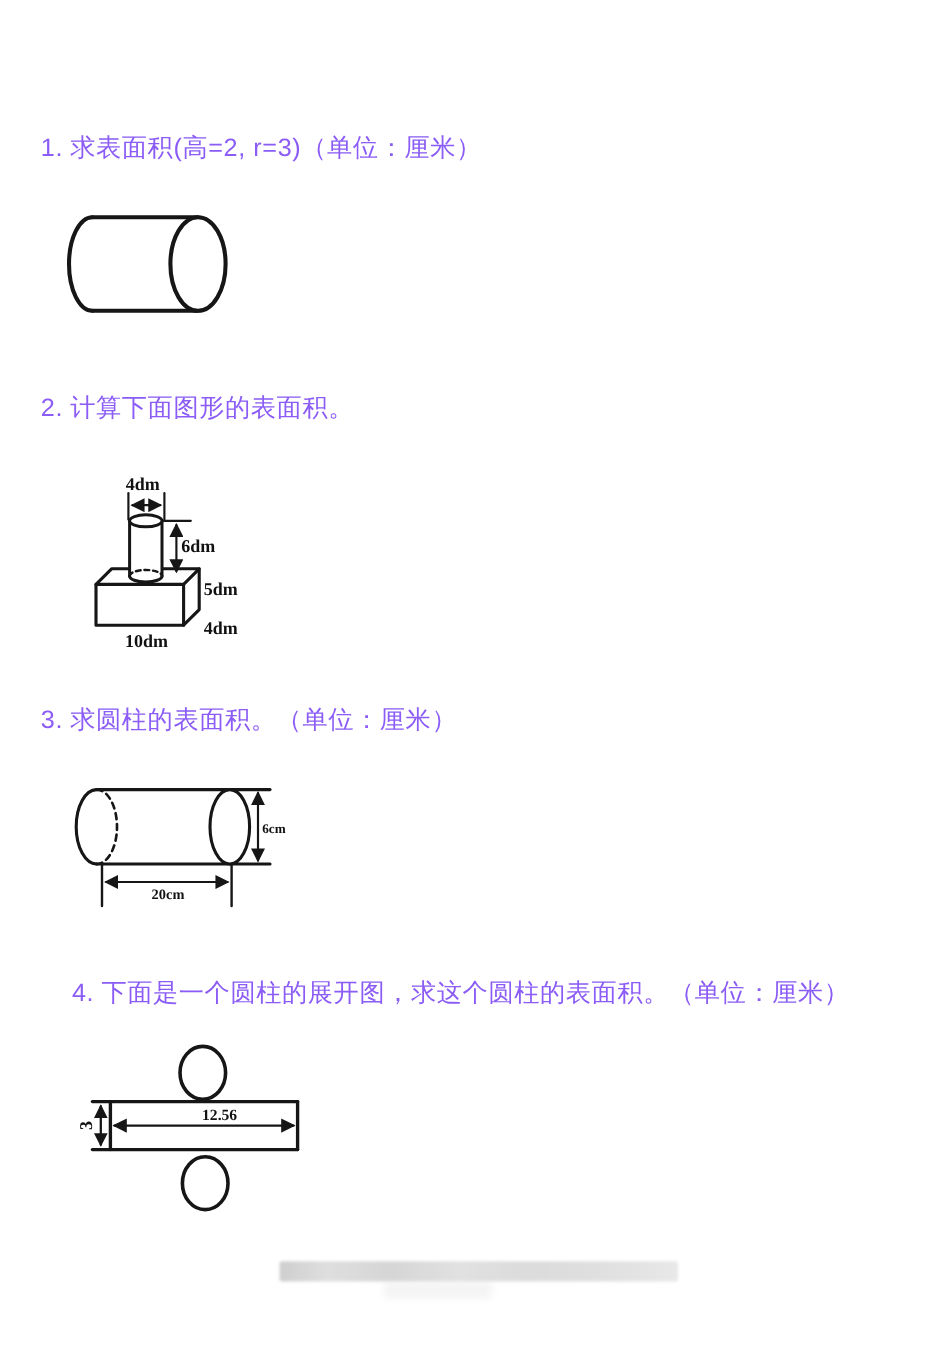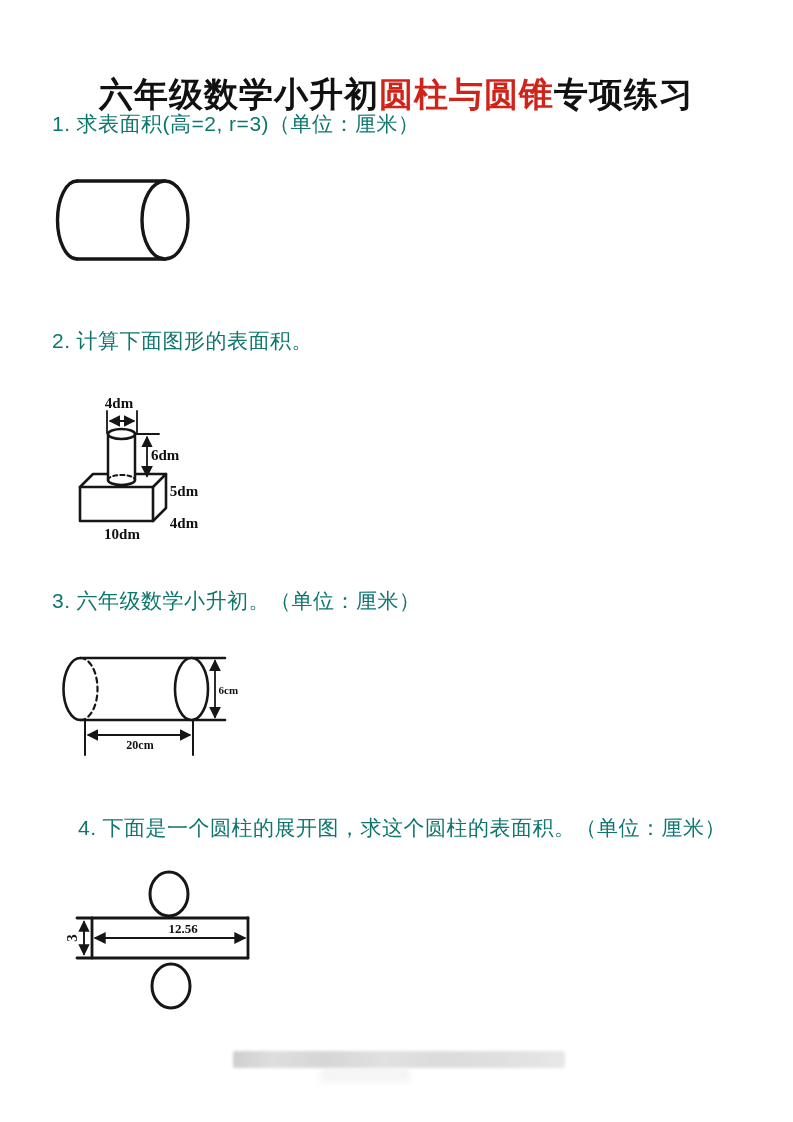--- a/index.html
+++ b/index.html
@@ -10,22 +10,22 @@
     color:#1f1f1f;
   }
   .doc-title {
     position:absolute; top:50px; left:0; width:100%;
     text-align:center; font-size:34px; font-weight:900;
     letter-spacing:1px; line-height:42px; color:#111111;
     white-space:nowrap;
   }
   .doc-title .hl { color:#d0241a; }
   .q {
-    position:absolute; left:52px; font-size:21px; letter-spacing:0.5px;
-    line-height:28px; white-space:nowrap; color:#0f766e;
+    position:absolute; left:34px; font-size:21px; letter-spacing:0.5px;
+    line-height:28px; white-space:nowrap; color:#8b5cf6;
   }
   .q .q-num { margin-right:6px; }
   .fig { position:absolute; }
   .fig text {
     font-family:"Liberation Serif","DejaVu Serif",serif;
     font-weight:bold; fill:#111111;
   }
   .stroke { stroke:#161616; fill:none; stroke-linecap:round; stroke-linejoin:round; }
   .watermark {
     position:absolute; left:233px; top:1051px; width:332px; height:17px;
@@ -35,21 +35,20 @@
   .watermark-faint {
     position:absolute; left:320px; top:1068px; width:90px; height:14px;
     background:#dcdcdc; filter:blur(3px); opacity:0.3; border-radius:2px;
   }
 </style>
 </head>
 <body>
 
 <div class="page">
 
-  <h1 class="doc-title"><span>六年级数学小升初</span><span class="hl">圆柱与圆锥</span><span>专项练习</span></h1>
 
   <div class="q" style="top:110px;"><span class="q-num">1.</span><span>求表面积(高=2, r=3)（单位：厘米）</span></div>
 
   <svg class="fig" style="left:50px; top:168px;" width="150" height="104" viewBox="0 0 150 104">
     <g class="stroke" stroke-width="3.4">
       <path d="M 27 13 H 115"></path>
       <path d="M 27 91 H 115"></path>
       <path d="M 27 13 A 19.5 39 0 0 0 27 91"></path>
       <ellipse cx="115" cy="52" rx="23" ry="39" fill="#ffffff"></ellipse>
     </g>
@@ -91,21 +90,21 @@
       <line x1="66" y1="42" x2="89" y2="42"></line>
       <line x1="77" y1="45.5" x2="77" y2="84" marker-start="url(#f2a)" marker-end="url(#f2a)"></line>
     </g>
     <text x="81" y="68" font-size="15" text-anchor="start">6dm</text>
 
     <text x="114" y="104" font-size="15" text-anchor="middle">5dm</text>
     <text x="114" y="136" font-size="15" text-anchor="middle">4dm</text>
     <text x="52" y="147" font-size="15" text-anchor="middle">10dm</text>
   </svg>
 
-  <div class="q" style="top:587px;"><span class="q-num">3.</span><span>六年级数学小升初。（单位：厘米）</span></div>
+  <div class="q" style="top:587px;"><span class="q-num">3.</span><span>求圆柱的表面积。（单位：厘米）</span></div>
 
   <svg class="fig" style="left:55px; top:648px;" width="195" height="112" viewBox="0 0 195 112">
     <defs>
       <marker id="f3a" viewBox="0 0 10 10" refX="8.5" refY="5" markerWidth="6.5" markerHeight="6.5" orient="auto-start-reverse">
         <path d="M0,0 L10,5 L0,10 z" fill="#161616"></path>
       </marker>
     </defs>
     <g class="stroke" stroke-width="2.6">
       <path d="M 25.5 10 H 170"></path>
       <path d="M 25.5 72 H 170"></path>

